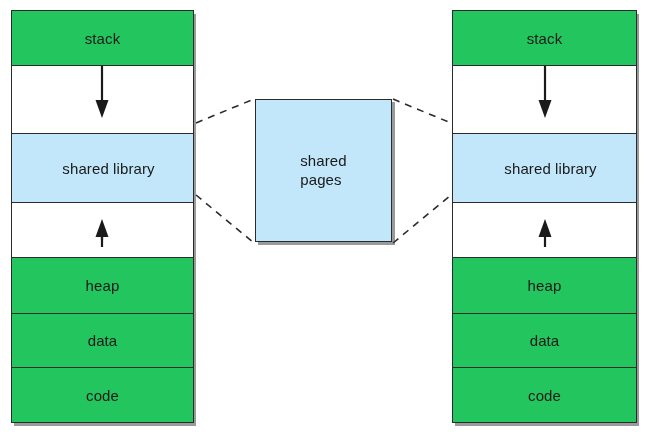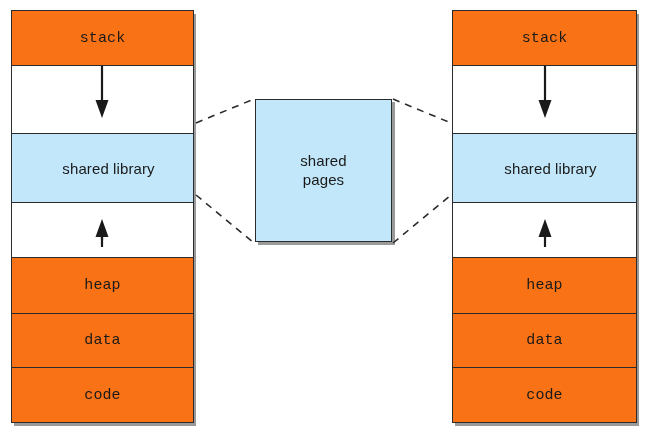--- a/index.html
+++ b/index.html
@@ -21,21 +21,21 @@
   }
   .mem-row {
     position: absolute;
     left: 0;
     box-sizing: border-box;
     border: 1px solid #2b2b2b;
     display: flex;
     align-items: center;
     justify-content: center;
   }
-  .mem-row.gray  { background: #f97316; font-family: Liberation Mono, monospace; }
+  .mem-row.gray  { background: #22c55e; }
   .mem-row.blue  { background: #c2e7fa; padding-left: 12px; }
   .mem-row.white { background: #ffffff; }
   .mem-label {
     font-size: 15px;
     color: #1a1a1a;
     line-height: 1;
     letter-spacing: 0.1px;
     white-space: nowrap;
   }
   .col-shadow {
@@ -45,21 +45,21 @@
   .shared-box {
     position: absolute;
     box-sizing: border-box;
     background: #c2e7fa;
     border: 1px solid #2b2b2b;
     display: flex;
     align-items: center;
     justify-content: center;
   }
   .shared-box .mem-label {
-    text-align: center;
+    text-align: left;
     line-height: 1.22;
     white-space: pre-line;
   }
   svg.overlay {
     position: absolute;
     left: 0;
     top: 0;
     width: 646px;
     height: 435px;
     pointer-events: none;

